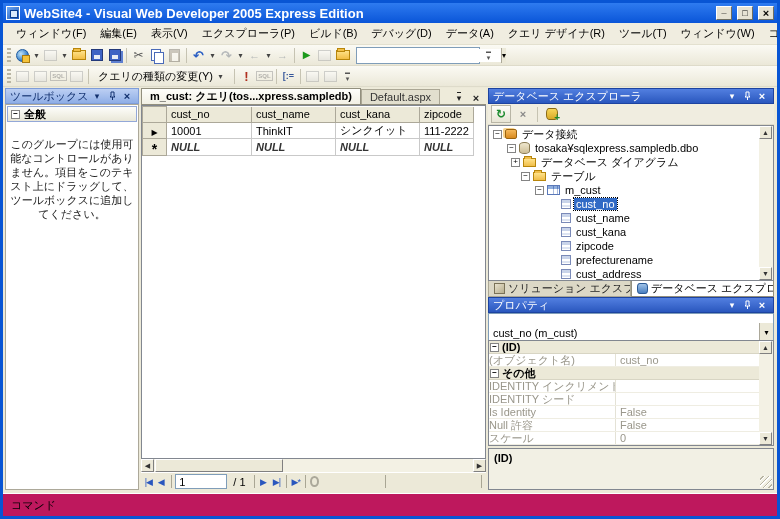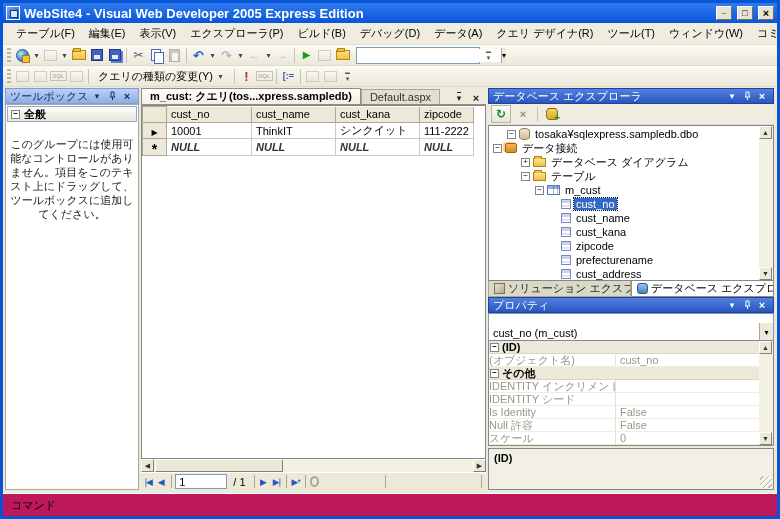--- a/index.html
+++ b/index.html
@@ -182,21 +182,21 @@
 
   <div class="titlebar">
     <span class="appicon"></span>
     <span class="title">WebSite4 - Visual Web Developer 2005 Express Edition</span>
     <span class="winbtn g-min"></span>
     <span class="winbtn g-max"></span>
     <span class="winbtn g-close"></span>
   </div>
 
   <div class="menubar">
-    <span class="menuitem">テーブル(F)</span>
+    <span class="menuitem">ウィンドウ(F)</span>
     <span class="menuitem">編集(E)</span>
     <span class="menuitem">表示(V)</span>
     <span class="menuitem">エクスプローラ(P)</span>
     <span class="menuitem">ビルド(B)</span>
     <span class="menuitem">デバッグ(D)</span>
     <span class="menuitem">データ(A)</span>
     <span class="menuitem">クエリ デザイナ(R)</span>
     <span class="menuitem">ツール(T)</span>
     <span class="menuitem">ウィンドウ(W)</span>
     <span class="menuitem">コミュニティ(C)</span>
@@ -379,31 +379,31 @@
       <div class="dbx-toolbar">
         <span class="smbtn g-refresh"></span>
         <span class="smbtn flat g-delx"></span>
         <span class="tbsep"></span>
         <span class="smbtn flat">
             <span class="ico-addconn"></span>
           </span>
       </div>
       <div class="treewrap">
         <div class="tree">
+          <div class="trow" style="padding-left:4px">
+            <span class="toggle minus"></span>
+              <span class="ico-conns"></span>
+              <span class="tlabel">データ接続</span>
+          </div>
           <div class="trow" style="padding-left:18px">
             <span class="toggle minus"></span>
               <span class="ico-db"></span>
               <span class="tlabel">tosaka¥sqlexpress.sampledb.dbo</span>
           </div>
-          <div class="trow" style="padding-left:4px">
-            <span class="toggle minus"></span>
-              <span class="ico-conns"></span>
-              <span class="tlabel">データ接続</span>
-          </div>
-          <div class="trow" style="padding-left:32px">
+          <div class="trow" style="padding-left:22px">
             <span class="toggle plus"></span>
               <span class="ico-folder"></span>
               <span class="tlabel">データベース ダイアグラム</span>
           </div>
           <div class="trow" style="padding-left:32px">
             <span class="toggle minus"></span>
               <span class="ico-folder"></span>
               <span class="tlabel">テーブル</span>
           </div>
           <div class="trow" style="padding-left:46px">

